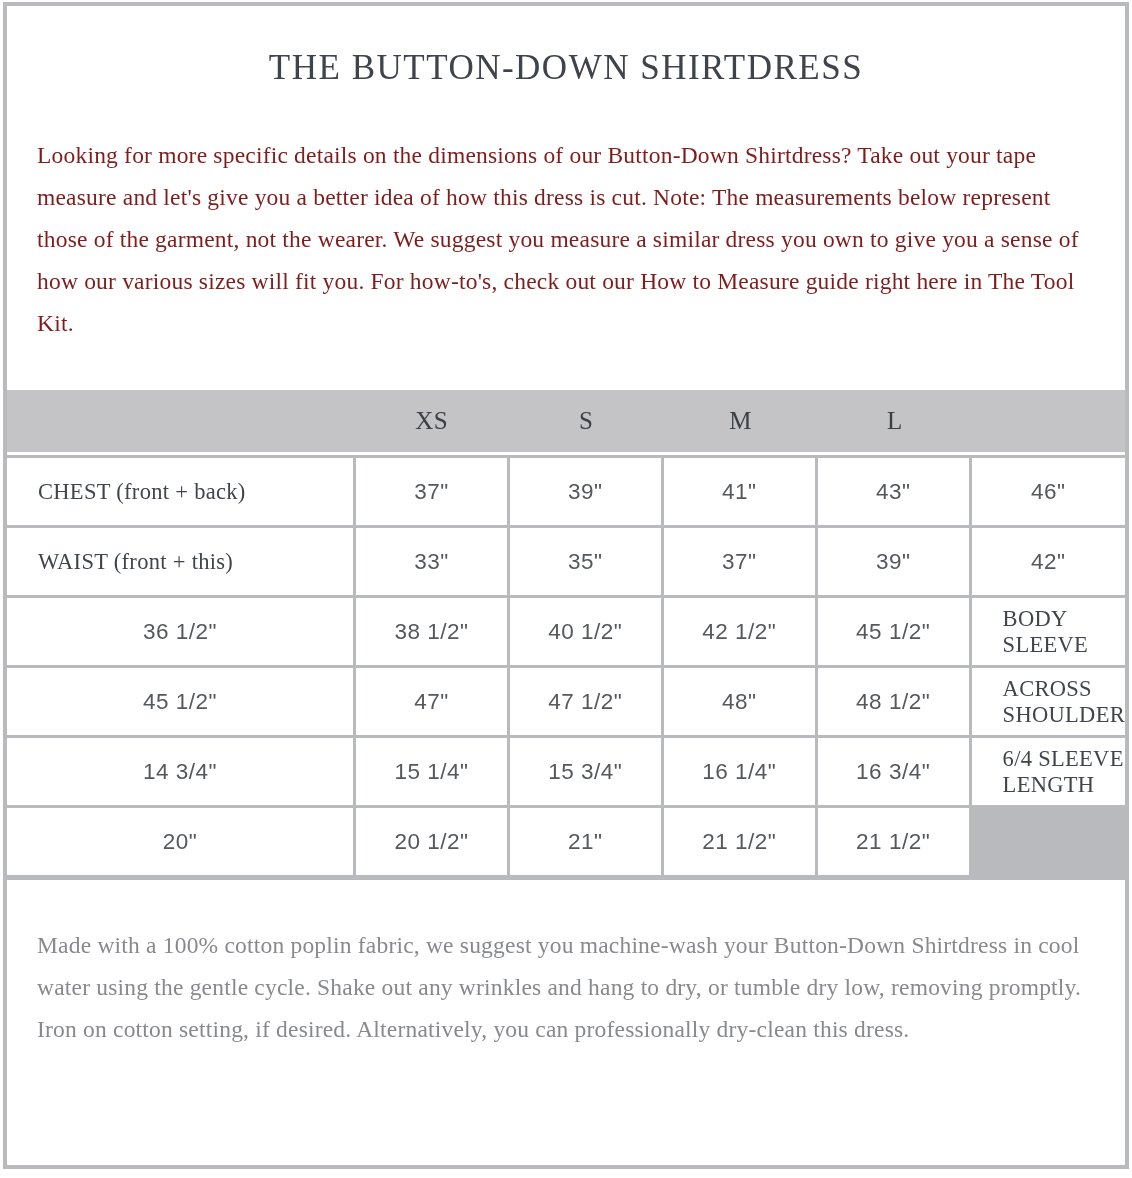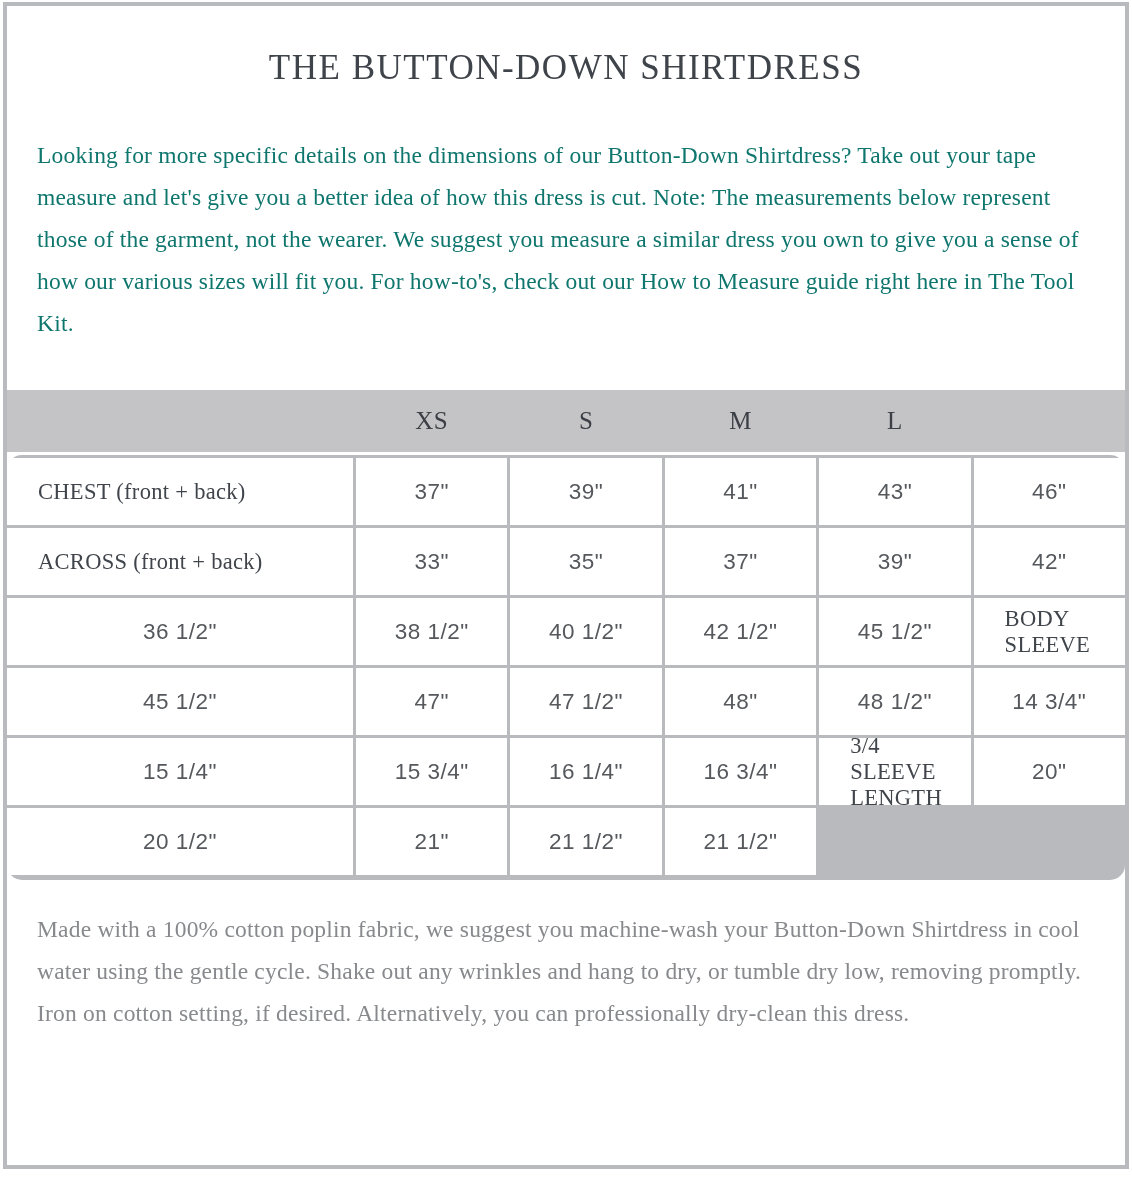--- a/index.html
+++ b/index.html
@@ -22,21 +22,21 @@
     text-align: center;
     font-size: 35px;
     letter-spacing: 1.5px;
     color: #3f434a;
     font-weight: 400;
   }
   .intro {
     margin: 46px 30px 16px 30px;
     font-size: 23.5px;
     line-height: 42px;
-    color: #0f766e;
+    color: #7f1d1d;
     letter-spacing: 0.2px;
   }
   .size-chart { margin-top: 46px; }
   .grid-row {
     display: grid;
     grid-template-columns: 346px repeat(5, 1fr);
     column-gap: 3px;
   }
   .chart-header {
     background: #c4c4c7;
@@ -50,21 +50,20 @@
     letter-spacing: 0.5px;
   }
   .table-body {
     margin-top: 3px;
     background: #b9babe;
     border-top: 3px solid #b9babe;
     border-bottom: 5px solid #b9babe;
     display: grid;
     grid-template-columns: 346px repeat(5, 1fr);
     gap: 3px;
-    border-radius: 15px;
   }
   .table-body .cell {
     background: #ffffff;
     height: 67px;
     display: flex; align-items: center; justify-content: center;
   }
   .table-body .label-cell {
     justify-content: flex-start;
     padding-left: 31px;
     font-size: 22.5px;
@@ -72,21 +71,21 @@
     letter-spacing: 0.3px;
   }
   .table-body .value-cell {
     font-family: "Liberation Sans", sans-serif;
     font-weight: 300;
     font-size: 22.5px;
     color: #55585c;
     letter-spacing: 0.5px;
   }
   .care {
-    margin: 28px 30px 0 30px;
+    margin: 44px 30px 0 30px;
     font-size: 23.5px;
     line-height: 42px;
     color: #87898c;
     letter-spacing: 0.2px;
   }
 </style>
 </head>
 <body>
 
 <div class="card">
@@ -107,47 +106,48 @@
 
     <div class="table-body">
 
       <div class="cell label-cell">CHEST (front + back)</div>
       <div class="cell value-cell">37"</div>
       <div class="cell value-cell">39"</div>
       <div class="cell value-cell">41"</div>
       <div class="cell value-cell">43"</div>
       <div class="cell value-cell">46"</div>
 
-      <div class="cell label-cell">ACROSS (front + back)</div>
+      <div class="cell label-cell">WAIST (front + this)</div>
       <div class="cell value-cell">33"</div>
       <div class="cell value-cell">35"</div>
       <div class="cell value-cell">37"</div>
       <div class="cell value-cell">39"</div>
       <div class="cell value-cell">42"</div>
 
       <div class="cell value-cell">36 1/2"</div>
       <div class="cell value-cell">38 1/2"</div>
       <div class="cell value-cell">40 1/2"</div>
       <div class="cell value-cell">42 1/2"</div>
       <div class="cell value-cell">45 1/2"</div>
 
       <div class="cell label-cell">BODY SLEEVE</div>
       <div class="cell value-cell">45 1/2"</div>
       <div class="cell value-cell">47"</div>
       <div class="cell value-cell">47 1/2"</div>
       <div class="cell value-cell">48"</div>
       <div class="cell value-cell">48 1/2"</div>
 
+      <div class="cell label-cell">ACROSS SHOULDER</div>
       <div class="cell value-cell">14 3/4"</div>
       <div class="cell value-cell">15 1/4"</div>
       <div class="cell value-cell">15 3/4"</div>
       <div class="cell value-cell">16 1/4"</div>
       <div class="cell value-cell">16 3/4"</div>
 
-      <div class="cell label-cell">3/4 SLEEVE LENGTH</div>
+      <div class="cell label-cell">6/4 SLEEVE LENGTH</div>
       <div class="cell value-cell">20"</div>
       <div class="cell value-cell">20 1/2"</div>
       <div class="cell value-cell">21"</div>
       <div class="cell value-cell">21 1/2"</div>
       <div class="cell value-cell">21 1/2"</div>
     </div>
   </div>
 
   <p class="care">Made with a 100% cotton poplin fabric, we suggest you machine-wash your Button-Down Shirtdress in cool water using the gentle cycle. Shake out any wrinkles and hang to dry, or tumble dry low, removing promptly. Iron on cotton setting, if desired. Alternatively, you can professionally dry-clean this dress.</p>
 

